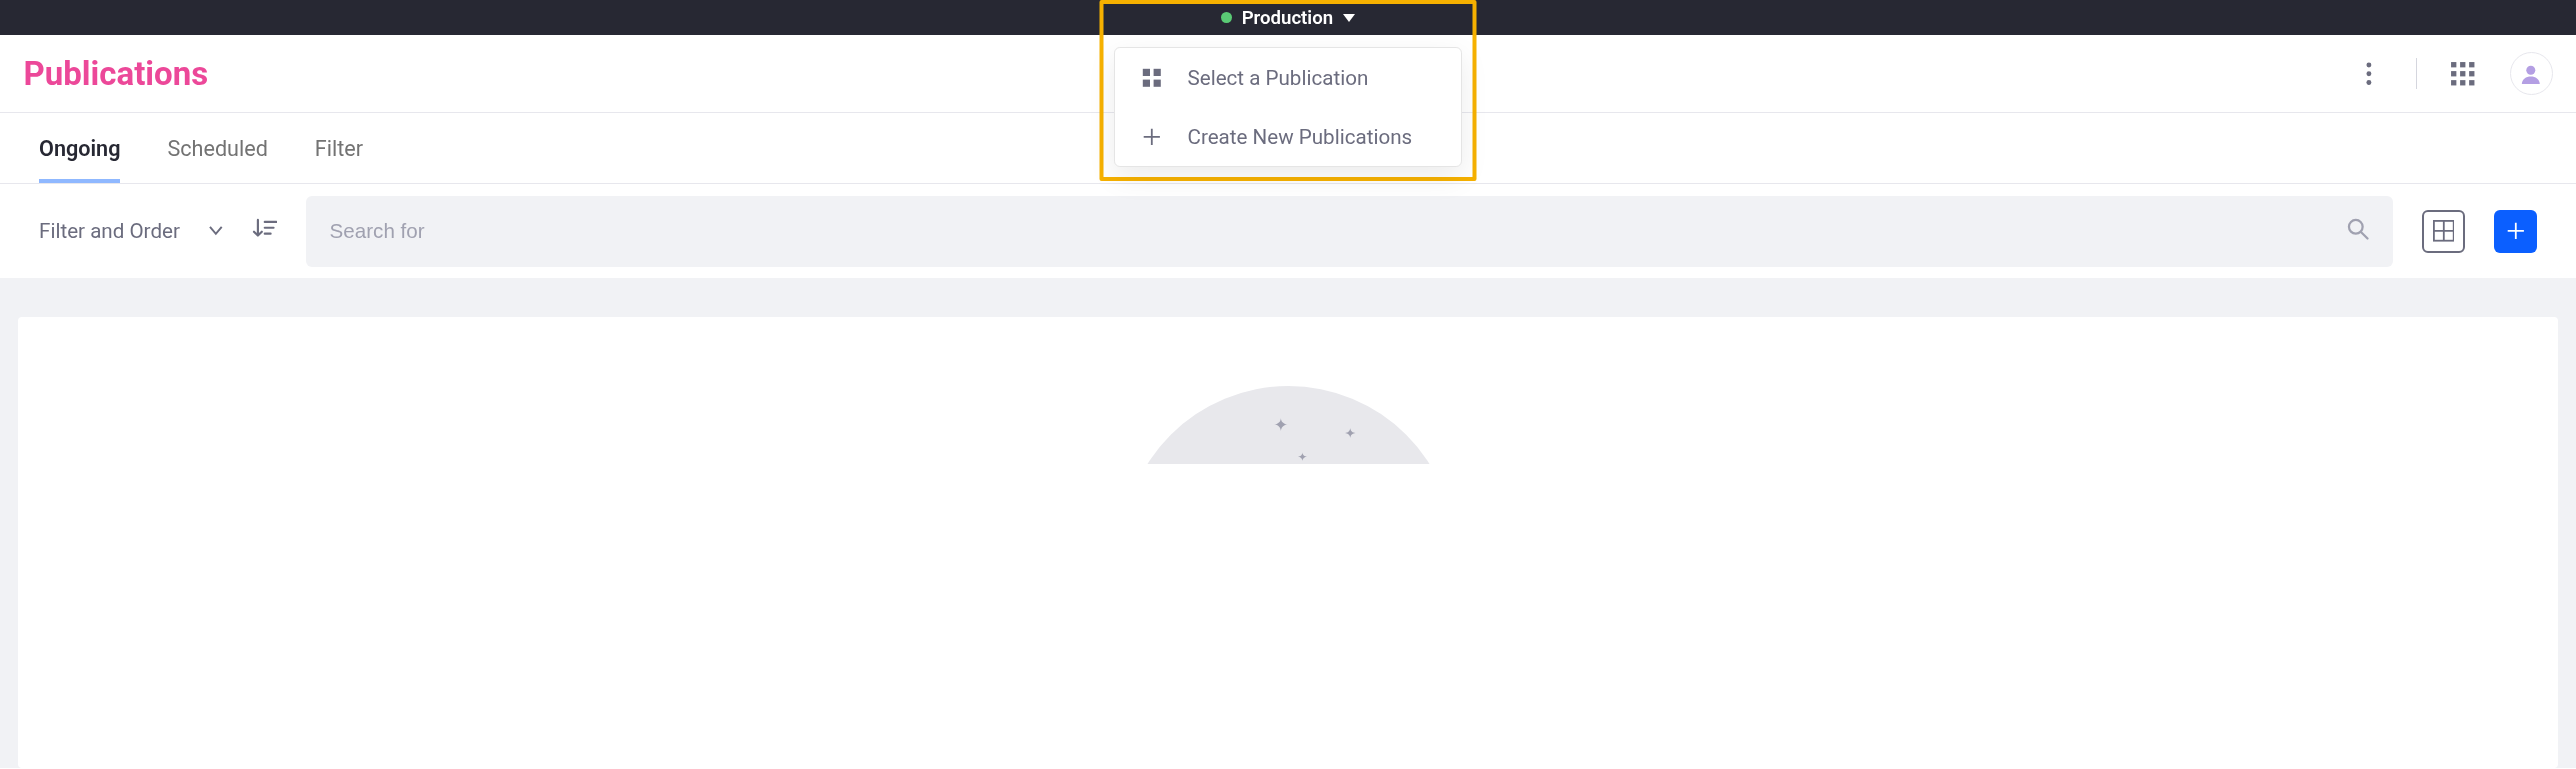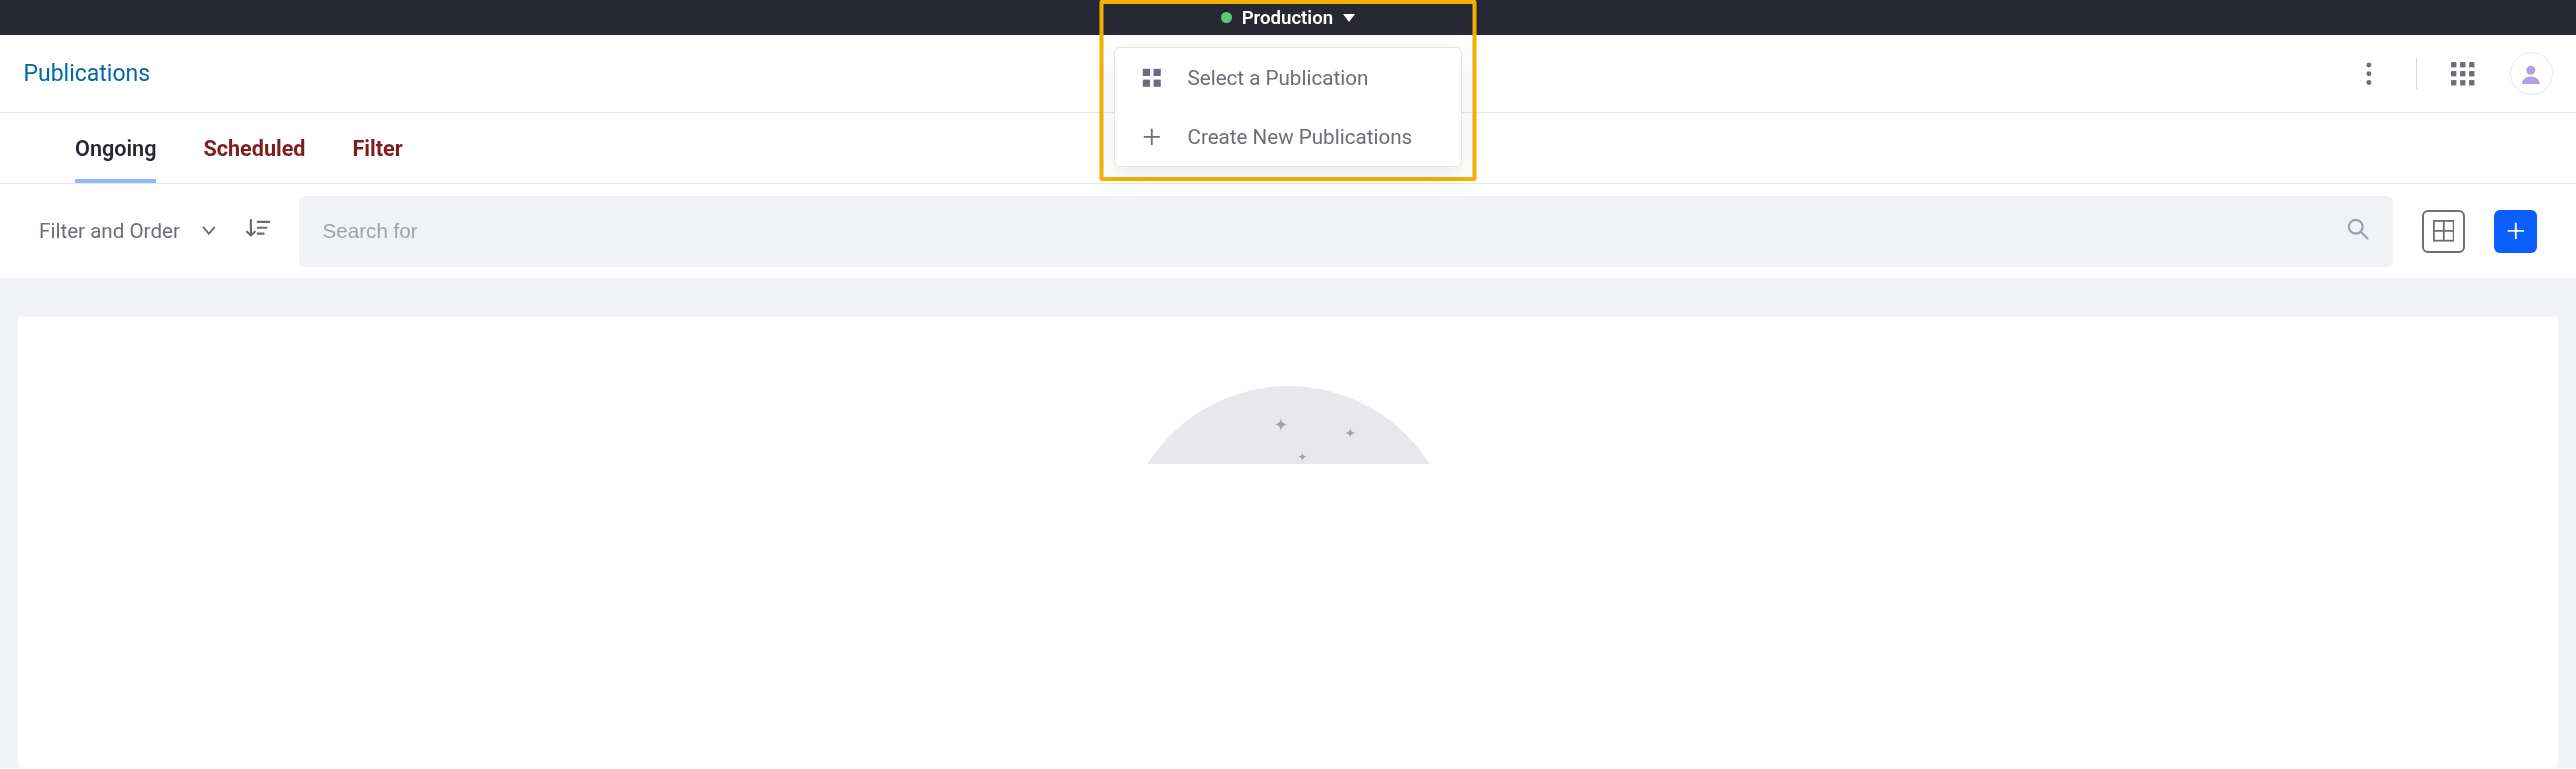--- a/index.html
+++ b/index.html
@@ -77,21 +77,21 @@
 
     
     .header-row {
       height: 78px;
       display: flex;
       align-items: center;
       padding: 0 23.5px;
       border-bottom: 1px solid #e7e7ed;
     }
     .page-title {
-      font-size: 23px; font-weight: 400; color: #0369a1;
+      font-size: 33px; font-weight: 700; color: #ec4899;
     }
     .header-spacer { flex: 1; }
     .header-right {
       display: flex; align-items: center; gap: 29px;
     }
     .icon-button {
       width: 35px; height: 35px; display: flex; align-items: center; justify-content: center;
       color: #6b6c7e; cursor: pointer;
     }
     .vert-divider { width: 1px; height: 31px; background: #d5d6de; }
@@ -100,34 +100,34 @@
       display: flex; align-items: center; justify-content: center;
     }
     .avatar-inner { color: #9a7ed8; }
 
     
     .tabs-row {
       display: flex; align-items: flex-end; gap: 47px; padding: 0 39px; height: 71px;
       border-bottom: 1px solid #e7e7ed;
     }
     .tab {
-      font-size: 21.6px; color: #7f1d1d; padding: 19.6px 0 17.6px; cursor: pointer;
-      border-bottom: 4.9px solid transparent; font-weight: 700;
+      font-size: 21.6px; color: #737373; padding: 19.6px 0 17.6px; cursor: pointer;
+      border-bottom: 4.9px solid transparent; font-weight: 400;
     }
     .tab.active {
-      color: #272833; font-weight: 600; border-bottom: 4.9px solid #8fb8ff; margin-left: 36px;
+      color: #272833; font-weight: 600; border-bottom: 4.9px solid #8fb8ff;
     }
 
     
     .toolbar-row {
       height: 94px; display: flex; align-items: center; gap: 29px; padding: 0 39px;
       background: #fff;
     }
     .filter-order {
-      display: flex; align-items: center; gap: 22px; color: #6b6c7e; font-size: 20.6px; cursor: pointer;
+      display: flex; align-items: center; gap: 29px; color: #6b6c7e; font-size: 20.6px; cursor: pointer;
     }
     .sort-btn { color: #6b6c7e; cursor: pointer; }
     .search-wrap {
       flex: 1; height: 71px; background: #f1f2f5; border-radius: 5.9px;
       display: flex; align-items: center; padding: 0 23.5px; gap: 15.7px;
     }
     .search-input {
       flex: 1; border: none; background: transparent; outline: none;
       font-size: 20.6px; color: #6b6c7e;
     }

